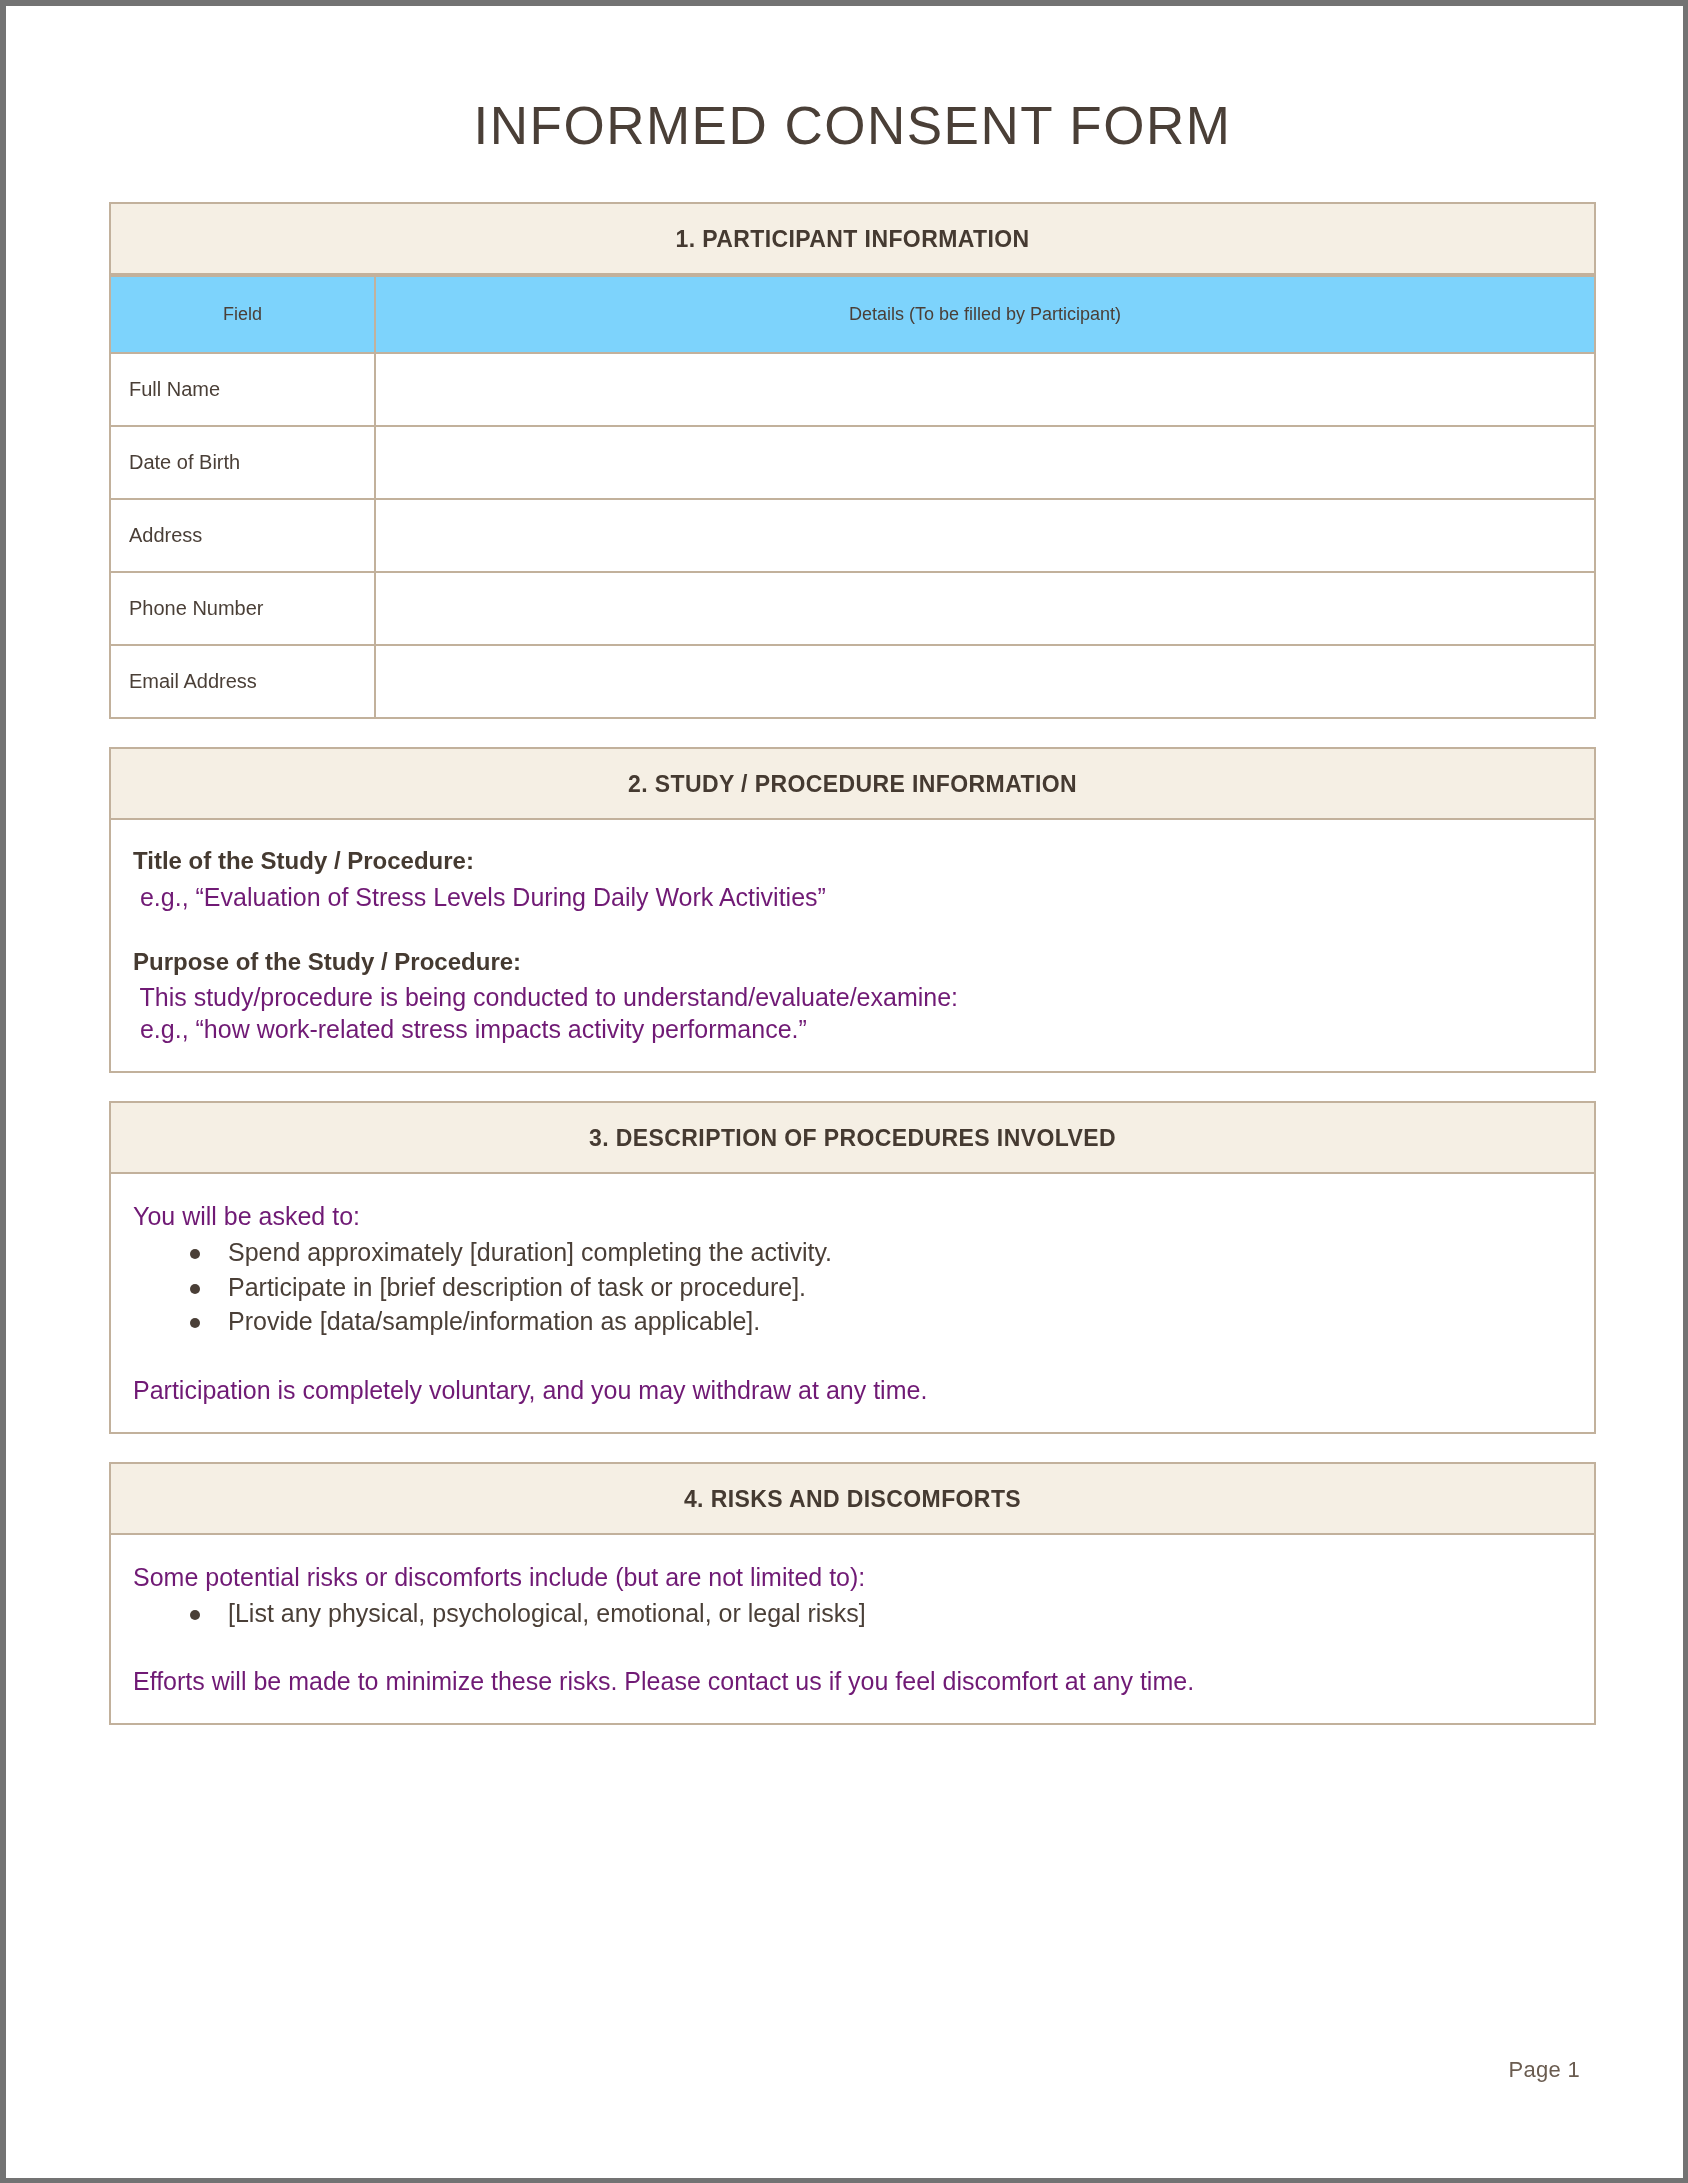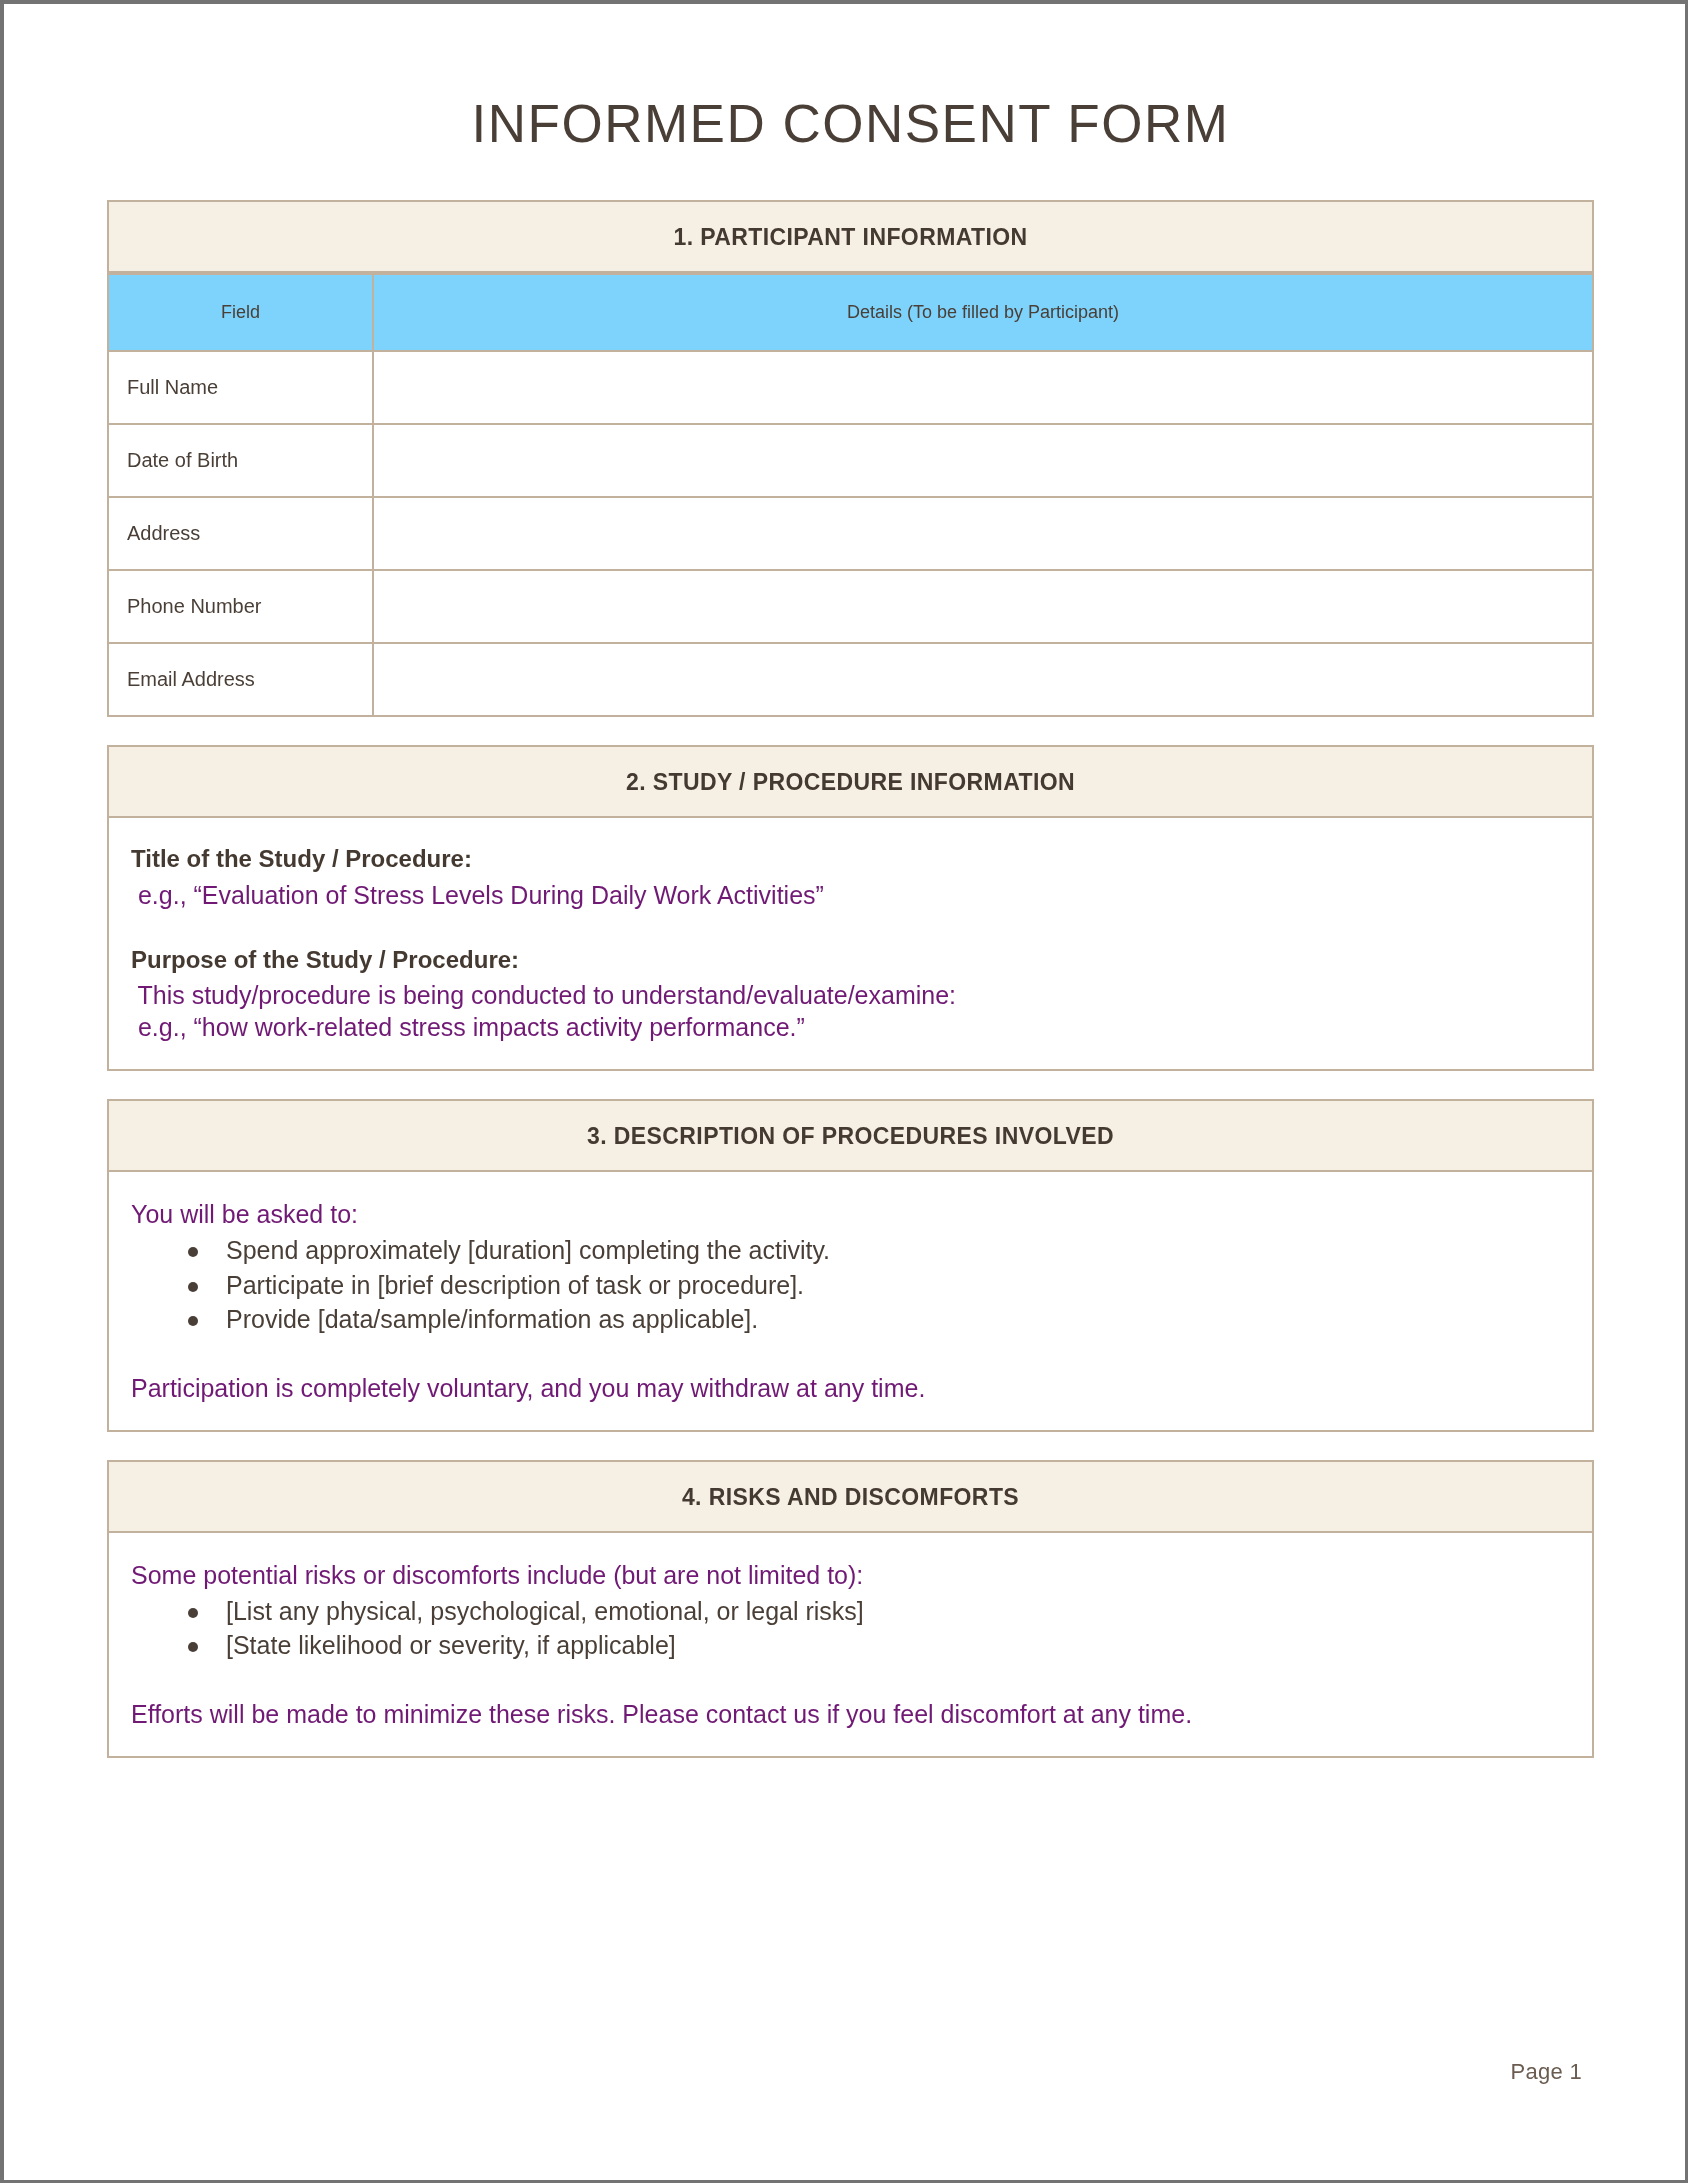--- a/index.html
+++ b/index.html
@@ -14,21 +14,21 @@
     font-family: "Liberation Sans", sans-serif;
     color: #4a3f37;
     -webkit-font-smoothing: antialiased;
   }
 
   .page {
     position: relative;
     width: 1689px;
     height: 2184px;
     background: #ffffff;
-    border: 4px solid #737373;
+    border: 6px solid #737373;
     overflow: hidden;
   }
 
   .page-inner {
     position: absolute;
     left: 103px;
     top: 0;
     width: 1487px;
   }
 
@@ -234,21 +234,20 @@
         <div class="body-line">Participation is completely voluntary, and you may withdraw at any time.</div>
       </div>
     </div>
 
     <div class="section">
       <div class="section-header">4. RISKS AND DISCOMFORTS</div>
       <div class="section-body">
         <div class="body-line">Some potential risks or discomforts include (but are not limited to):</div>
         <ul class="bullets">
           <li>[List any physical, psychological, emotional, or legal risks]</li>
-          <li>[State likelihood or severity, if applicable]</li>
         </ul>
         <div class="gap"></div>
         <div class="body-line">Efforts will be made to minimize these risks. Please contact us if you feel discomfort at any time.</div>
       </div>
     </div>
 
   </div>
 
   <div class="page-footer">Page 1</div>
 </div>

